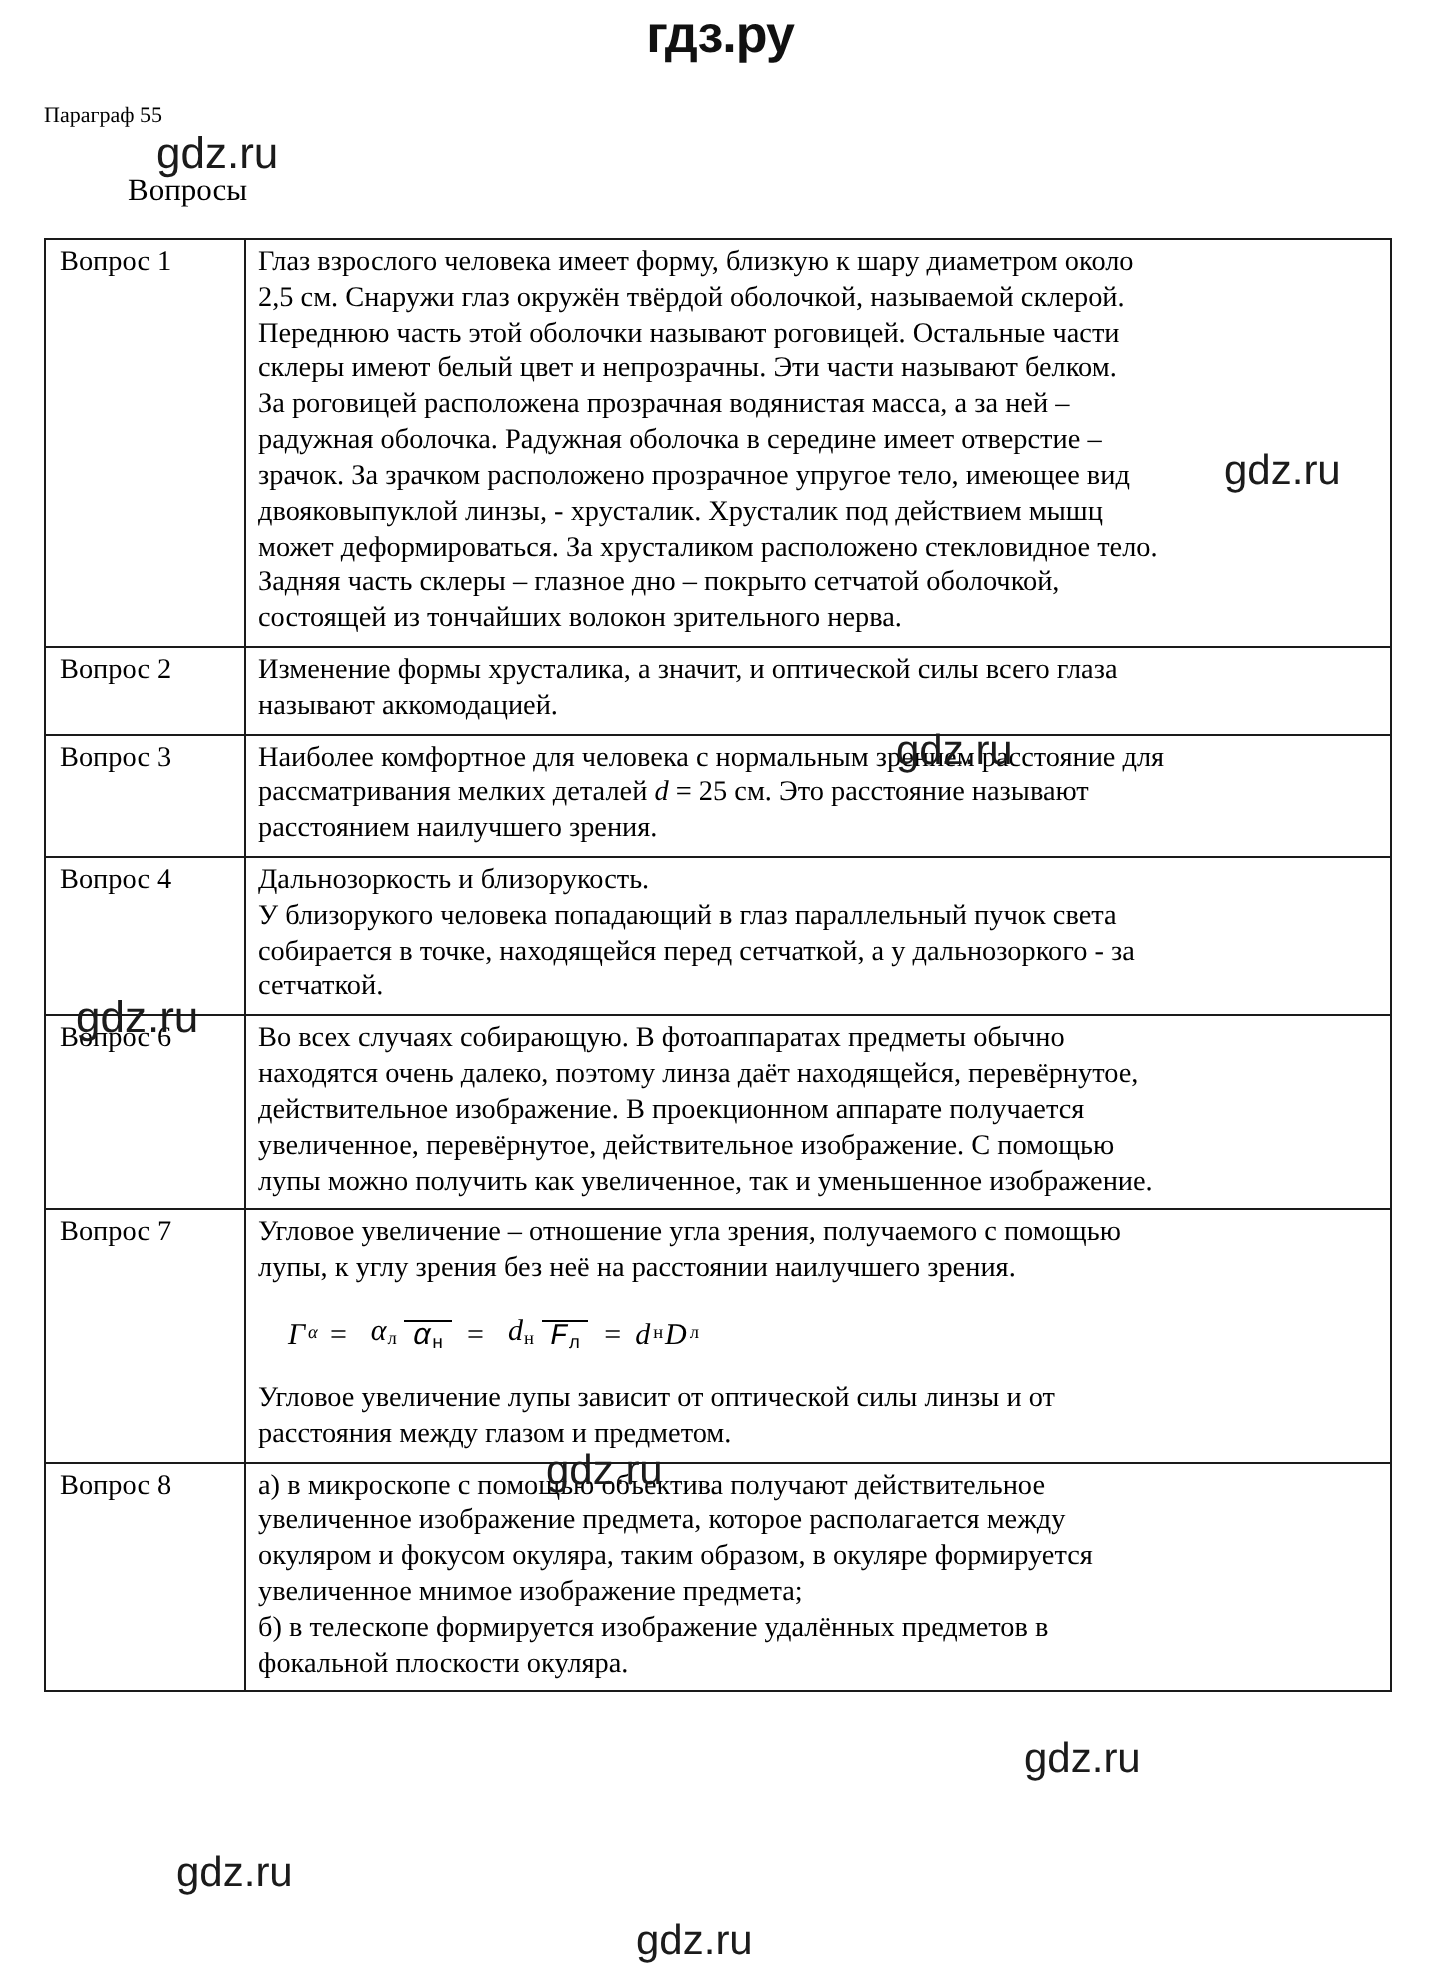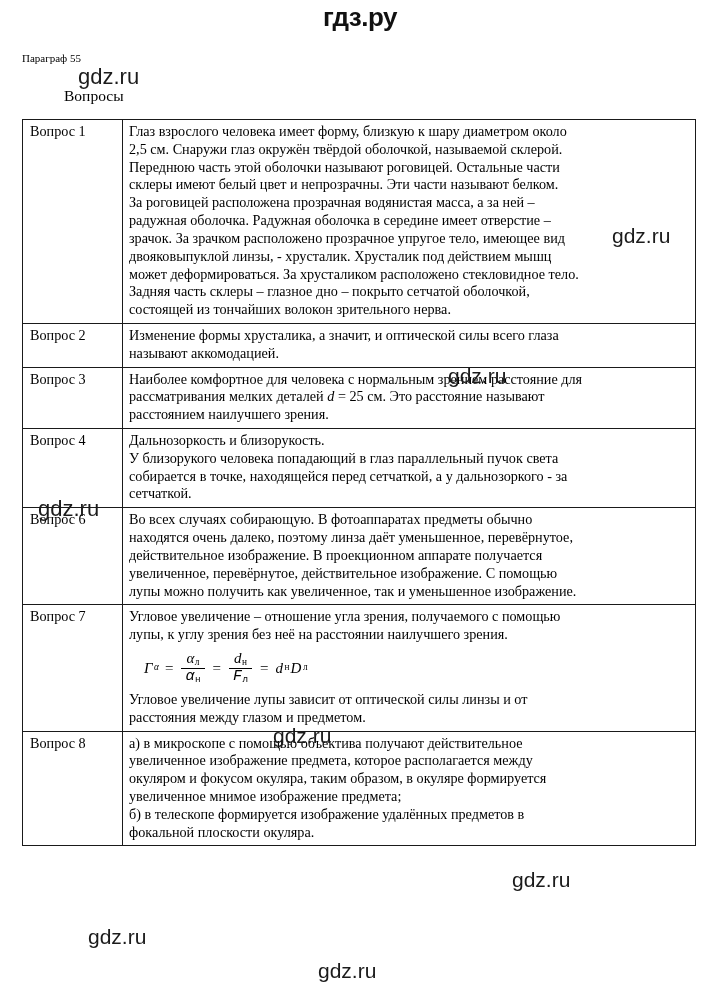--- a/index.html
+++ b/index.html
@@ -92,21 +92,21 @@
   }
   .formula .ital {
     font-style: italic;
   }
   .formula .eq {
     padding: 0 6px;
     font-style: normal;
   }
   .frac {
     display: inline-flex;
-    flex-direction: column;
+    flex-direction: row;
     align-items: center;
     vertical-align: middle;
     margin: 0 2px;
     font-style: italic;
   }
   .frac .num {
     padding: 0 4px 1px 4px;
     line-height: 1.05;
   }
   .frac .den {
@@ -194,21 +194,21 @@
         <p>собирается в точке, находящейся перед сетчаткой, а у дальнозоркого - за</p>
         <p>сетчаткой.</p>
       </td>
     </tr>
 
 
     <tr>
       <td class="qlabel">Вопрос 6</td>
       <td class="qbody">
         <p>Во всех случаях собирающую. В фотоаппаратах предметы обычно</p>
-        <p>находятся очень далеко, поэтому линза даёт уменьшенное, перевёрнутое,</p>
+        <p>находятся очень далеко, поэтому линза даёт находящейся, перевёрнутое,</p>
         <p>действительное изображение. В проекционном аппарате получается</p>
         <p>увеличенное, перевёрнутое, действительное изображение. С помощью</p>
         <p>лупы можно получить как увеличенное, так и уменьшенное изображение.</p>
       </td>
     </tr>
 
     <tr>
       <td class="qlabel">Вопрос 7</td>
       <td class="qbody">
         <p>Угловое увеличение – отношение угла зрения, получаемого с помощью</p>

